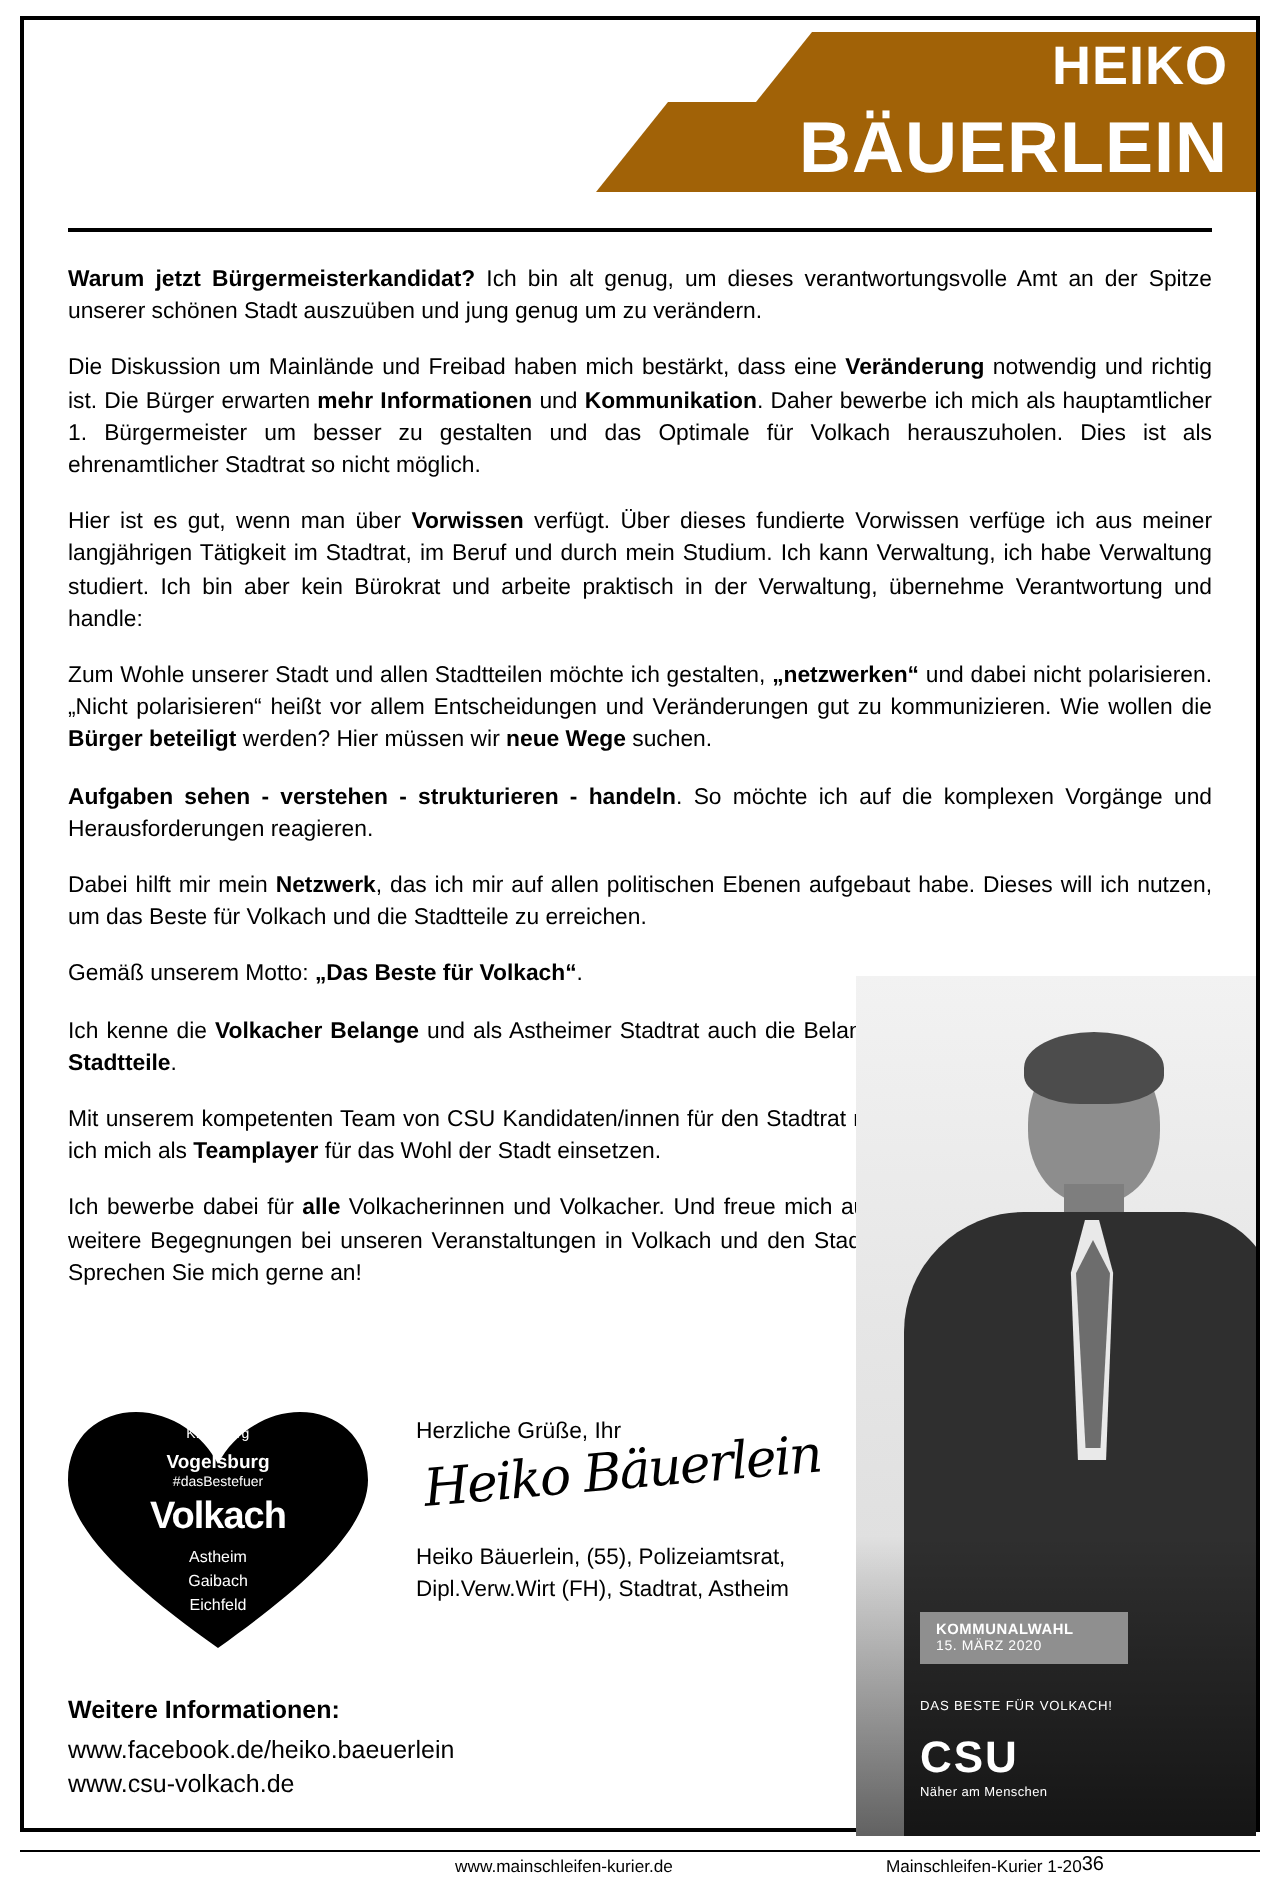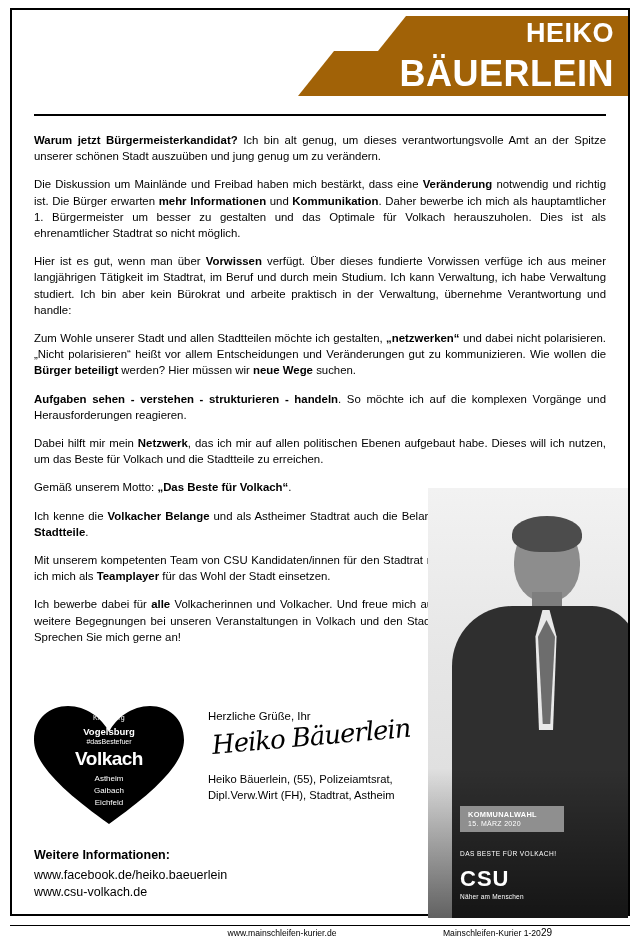--- a/index.html
+++ b/index.html
@@ -339,15 +339,15 @@
       <div class="info-line">www.facebook.de/heiko.baeuerlein</div>
       <div class="info-line">www.csu-volkach.de</div>
     </div>
 
   </div>
 
   <div class="footer-rule"></div>
   <div class="footer">
     <div class="footer-left">Mainschleifen-Kurier 1-20</div>
     <div class="footer-center">www.mainschleifen-kurier.de</div>
-    <div class="footer-right">29</div>
+    <div class="footer-right">36</div>
   </div>
 </div>
 
 </body></html>

